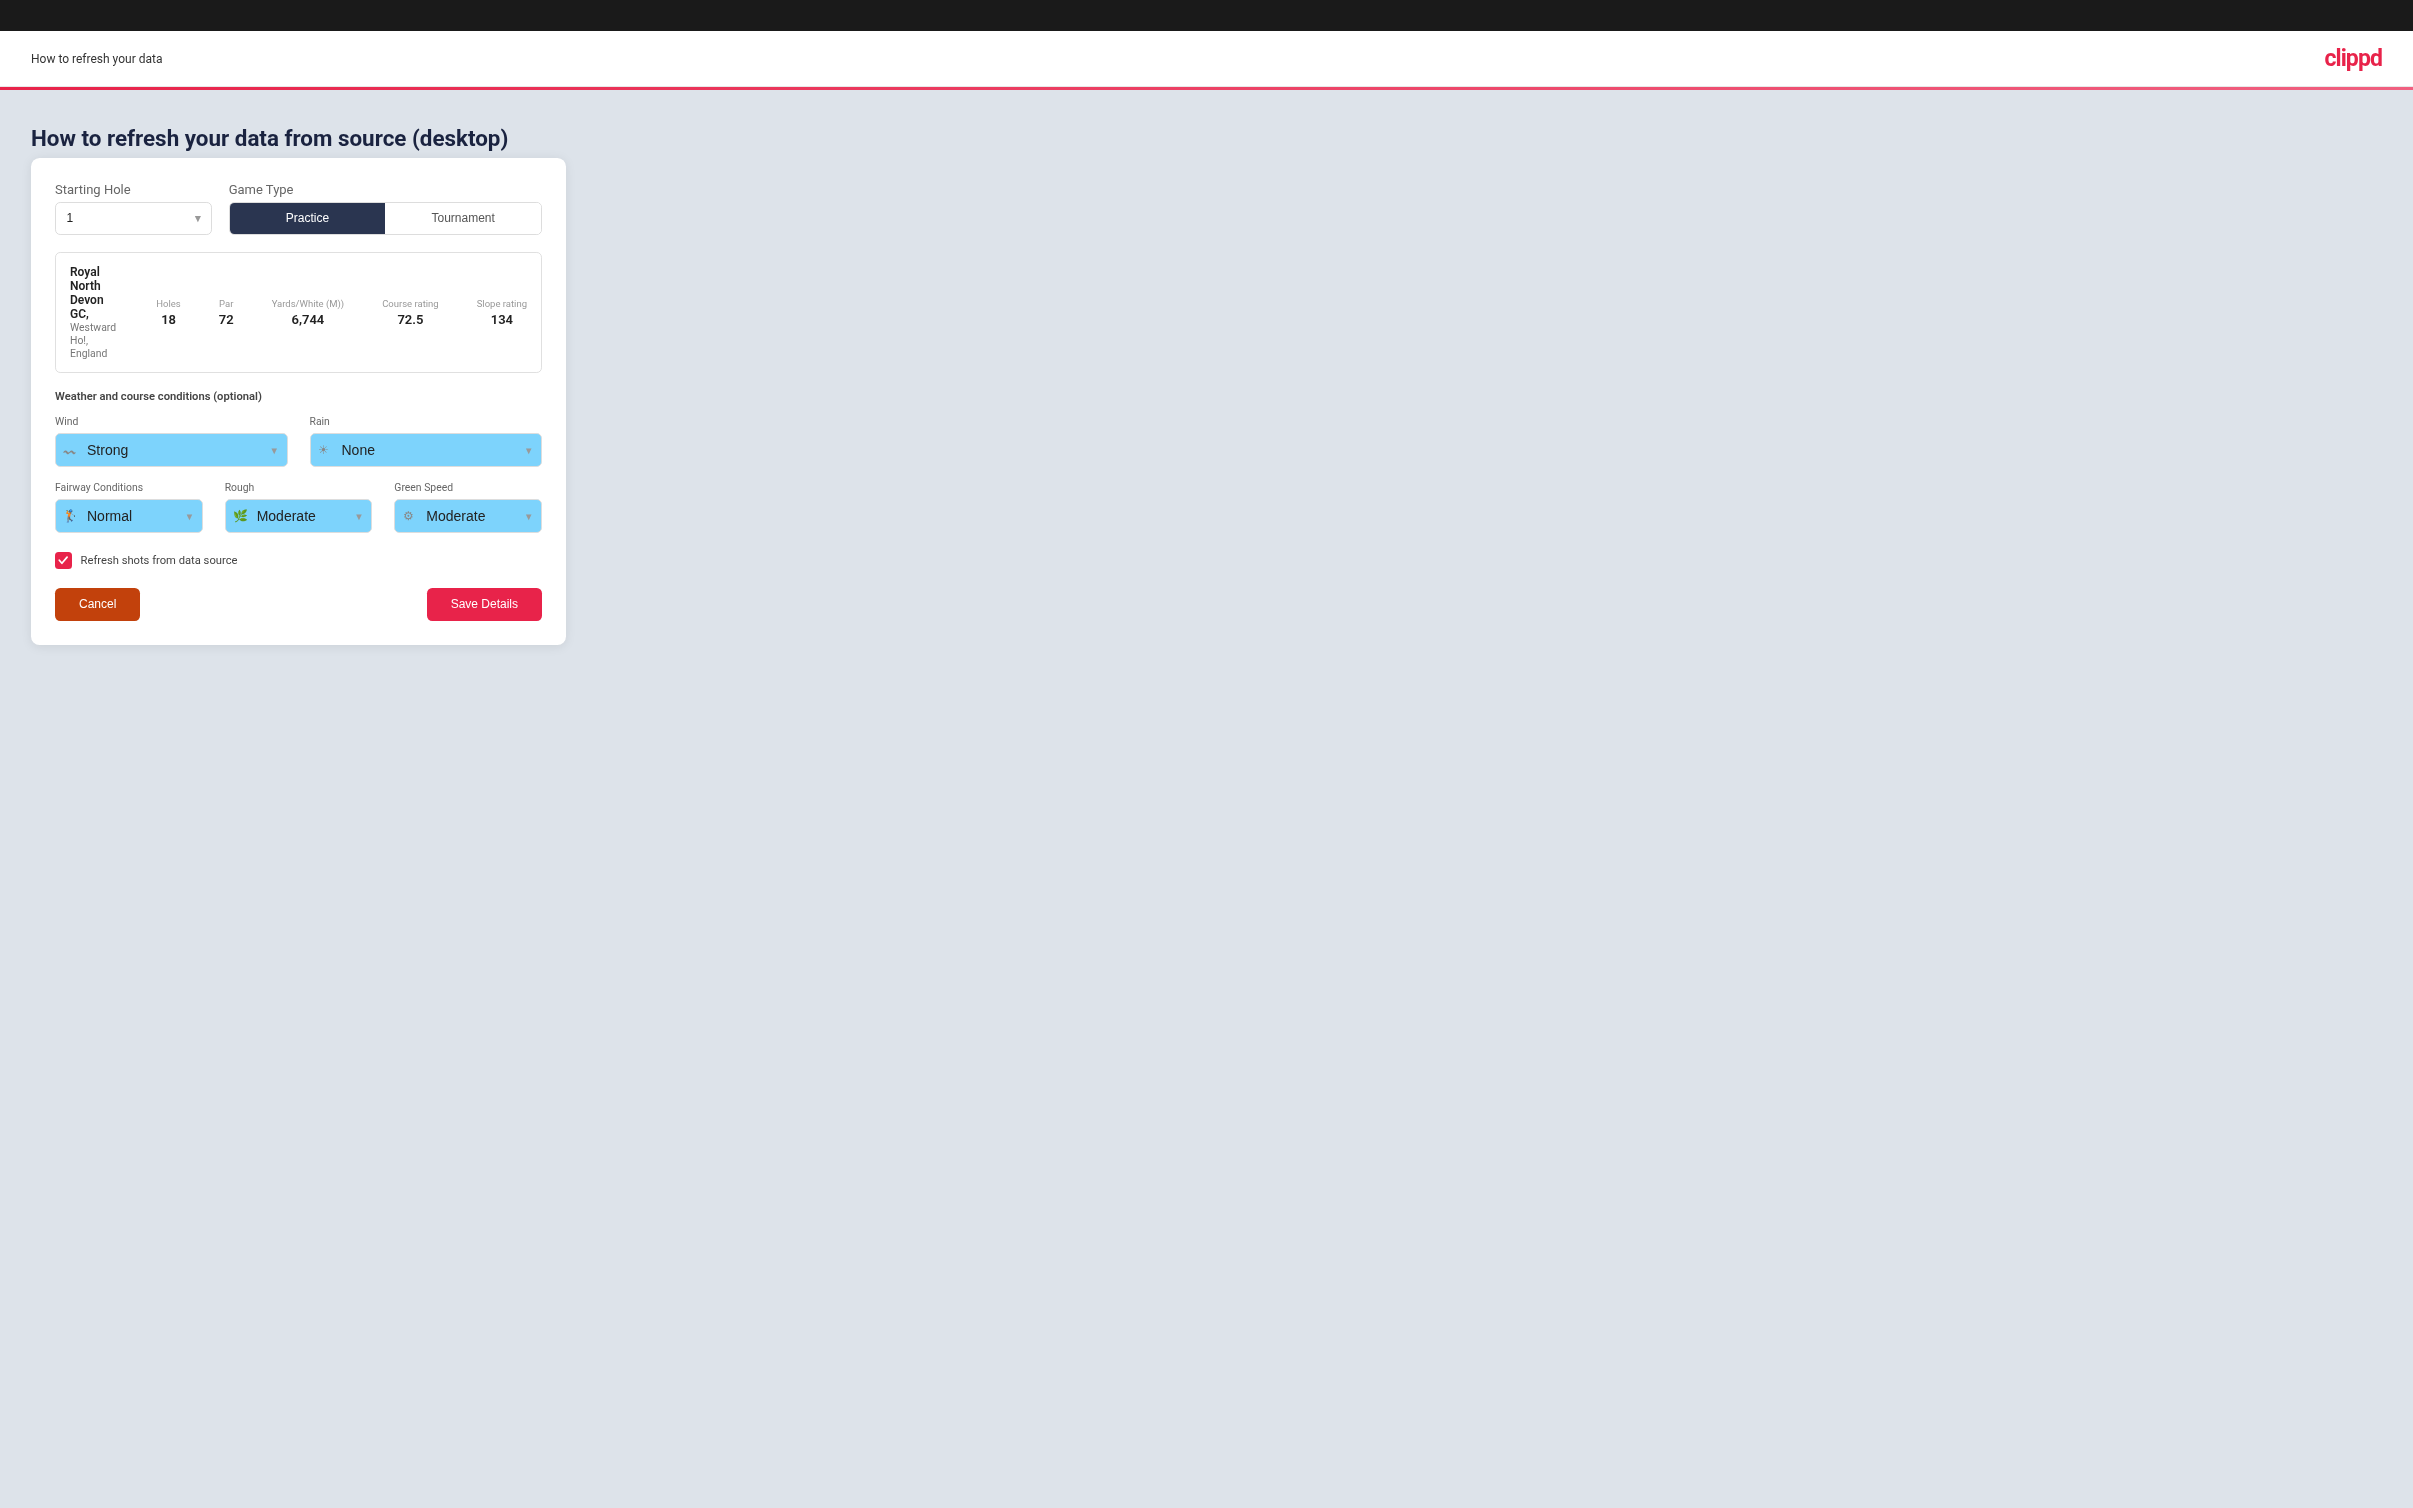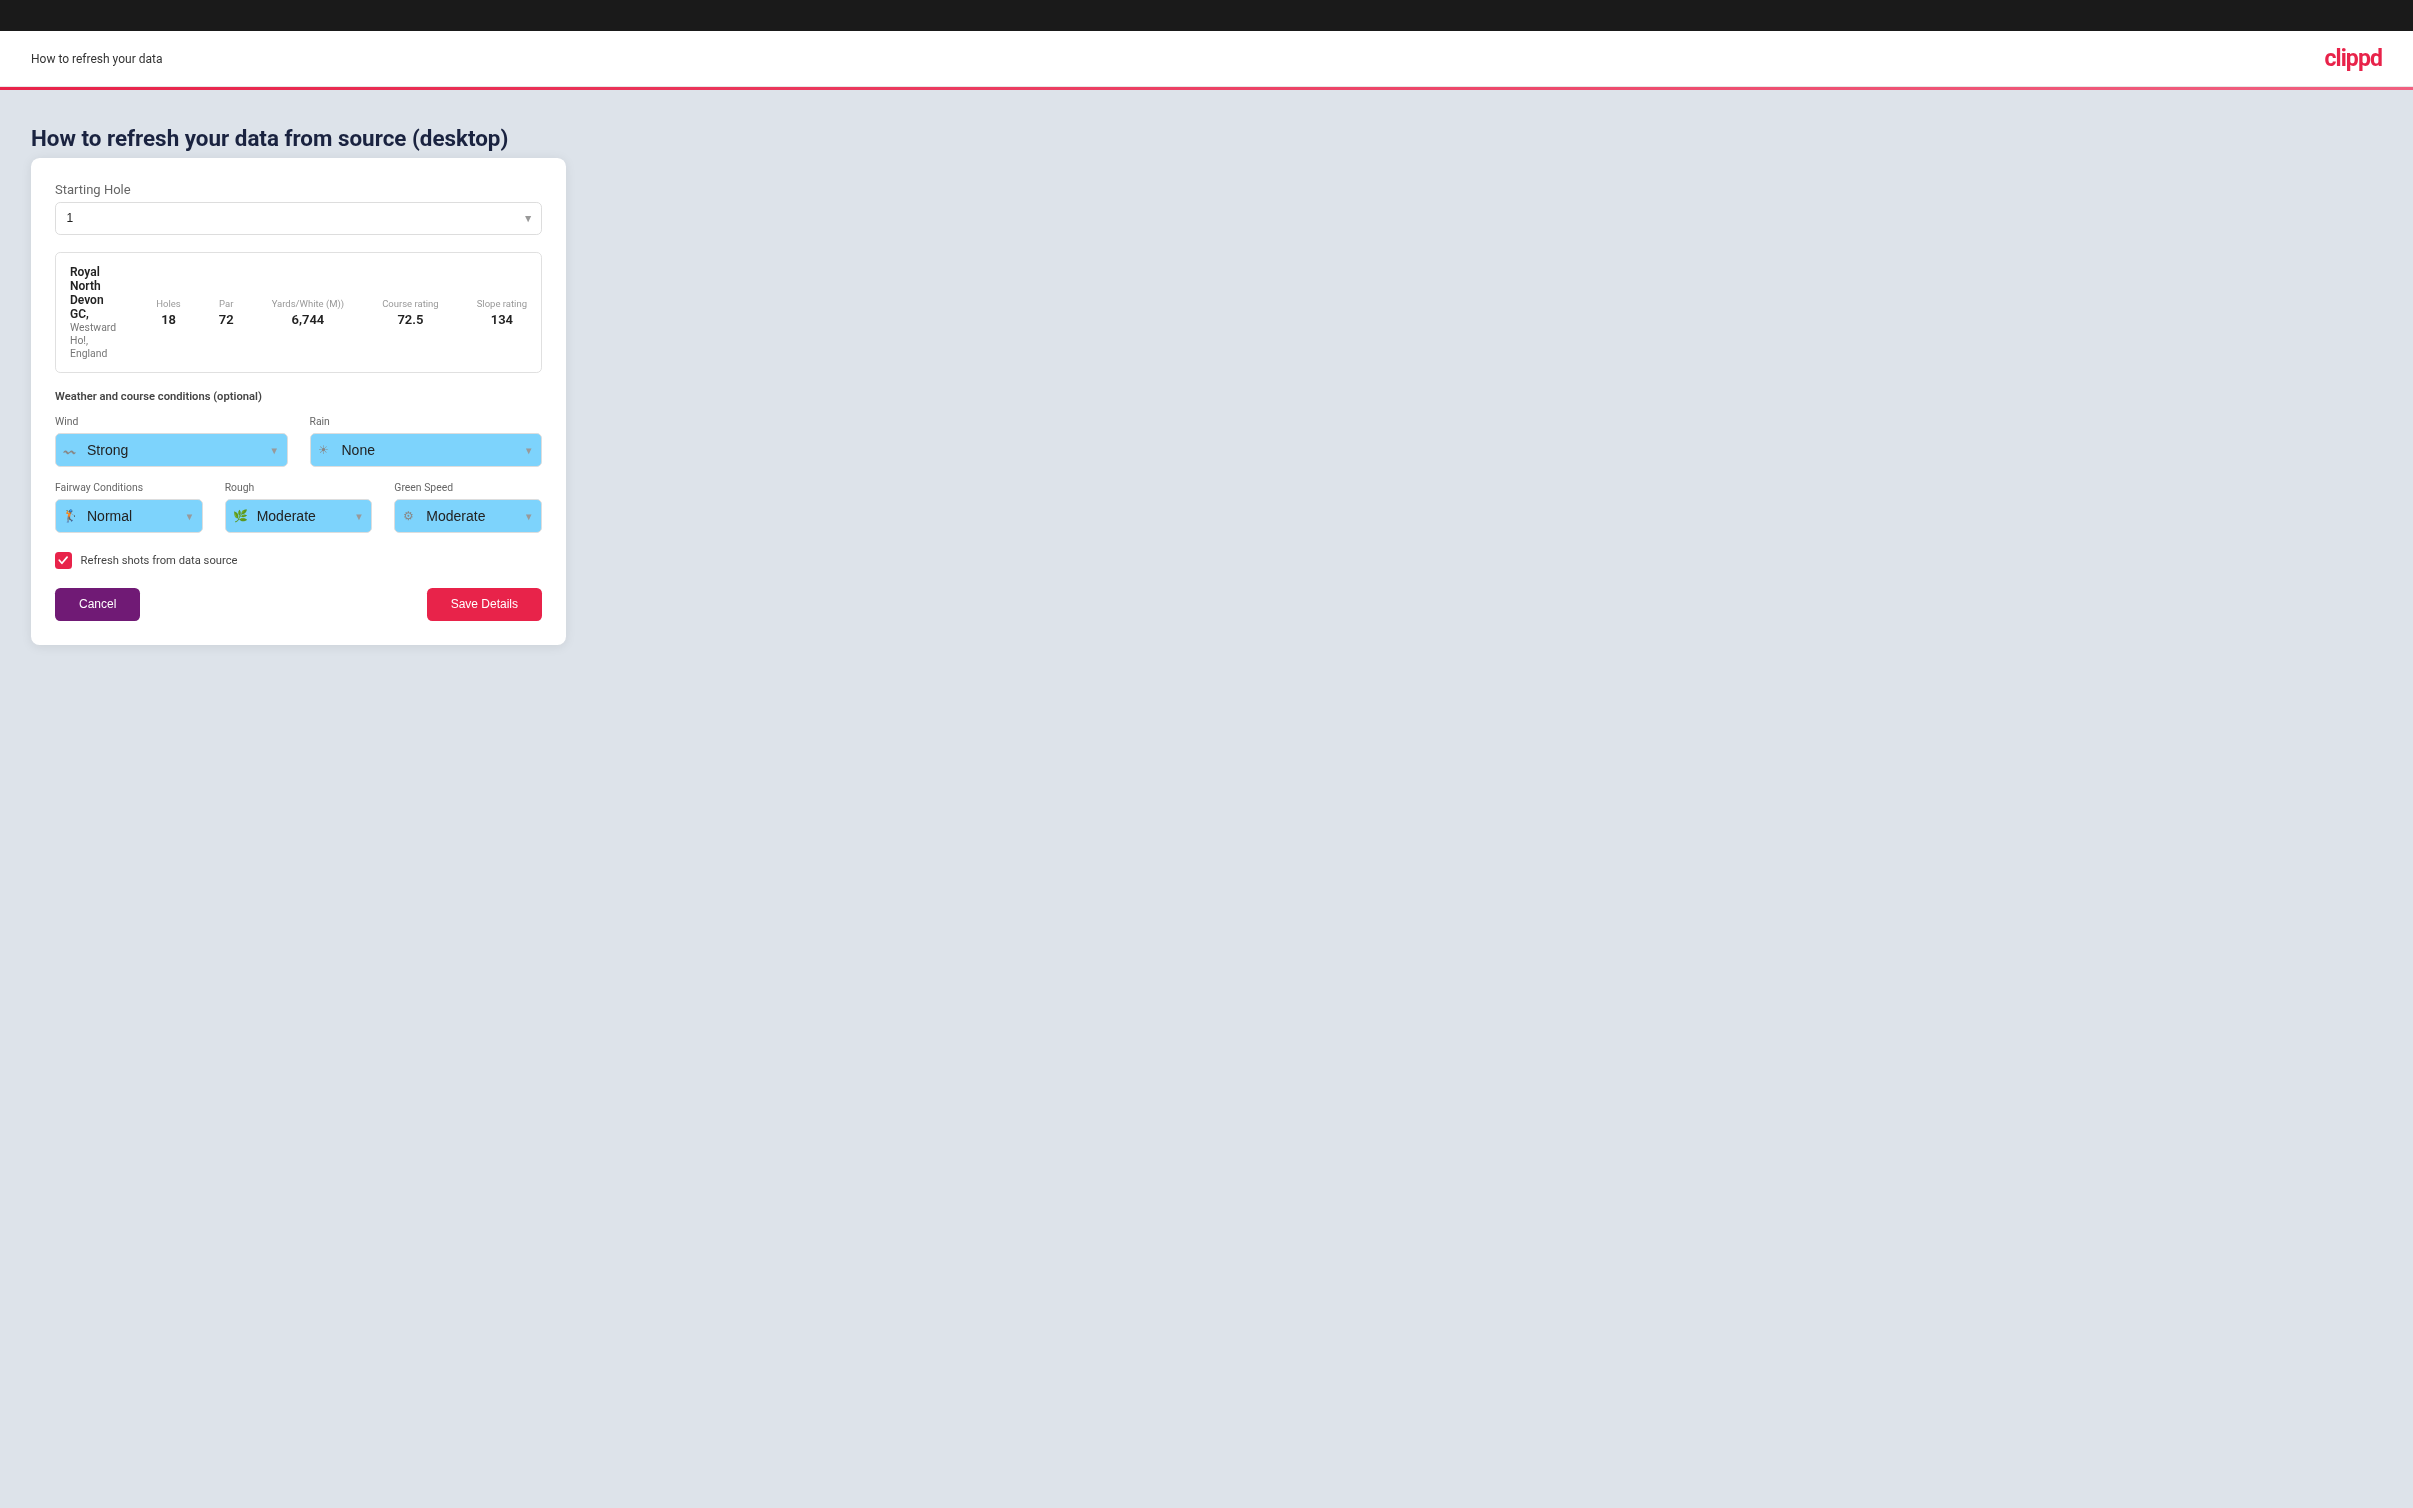--- a/index.html
+++ b/index.html
@@ -282,21 +282,21 @@
     }
 
     .form-actions {
       display: flex;
       justify-content: space-between;
       align-items: center;
       margin-top: 7px;
     }
 
     .btn-cancel {
-      background: #701a75;
+      background: #c2410c;
       color: #fff;
       border: none;
       border-radius: 5.2px;
       padding: 9.5px 24px;
       font-size: 12px;
       font-weight: 500;
       cursor: pointer;
     }
 
     .btn-save {
@@ -340,20 +340,27 @@
     <div class="form-card">
 
       <div class="form-row">
         <div class="form-group">
           <label class="form-label">Starting Hole</label>
           <div class="select-wrapper">
             <select class="select-control">
               <option>1</option>
             </select>
             <span class="select-arrow">▼</span>
+          </div>
+        </div>
+        <div class="form-group game-type-group">
+          <label class="form-label">Game Type</label>
+          <div class="game-type-buttons">
+            <button class="game-type-btn active">Practice</button>
+            <button class="game-type-btn inactive">Tournament</button>
           </div>
         </div>
       </div>
 
       <div class="course-info-box">
         <div class="course-name-block">
           <div class="course-name">Royal North Devon GC,</div>
           <div class="course-location">Westward Ho!, England</div>
         </div>
         <div class="course-stat">

